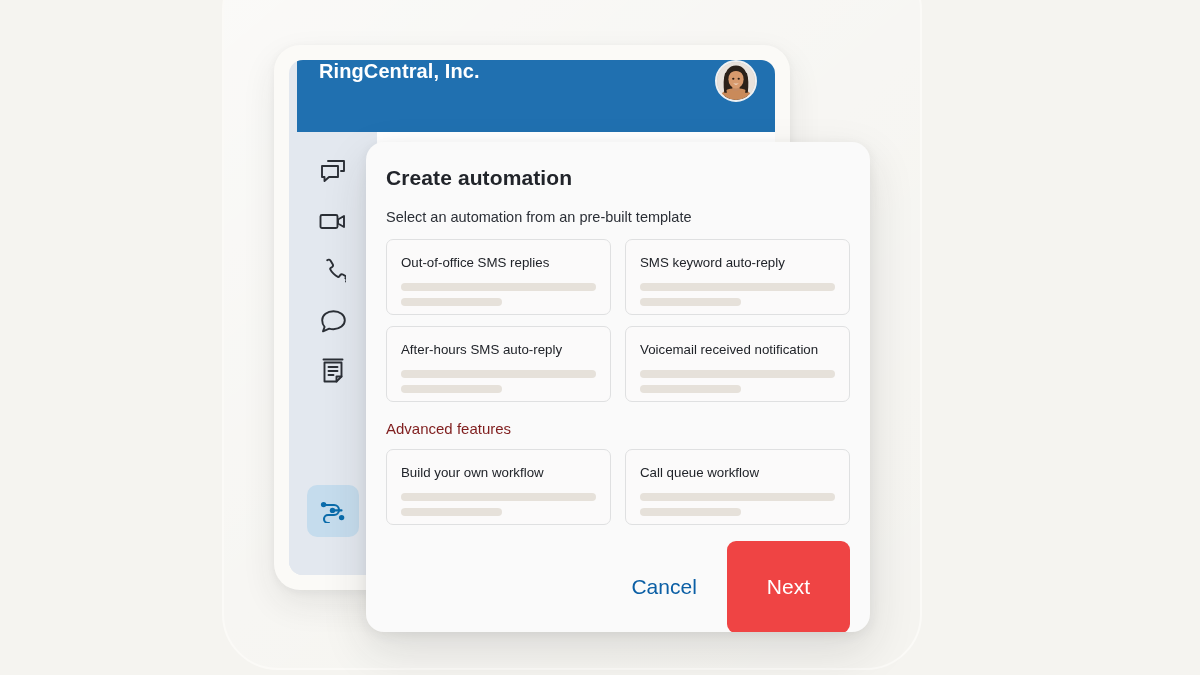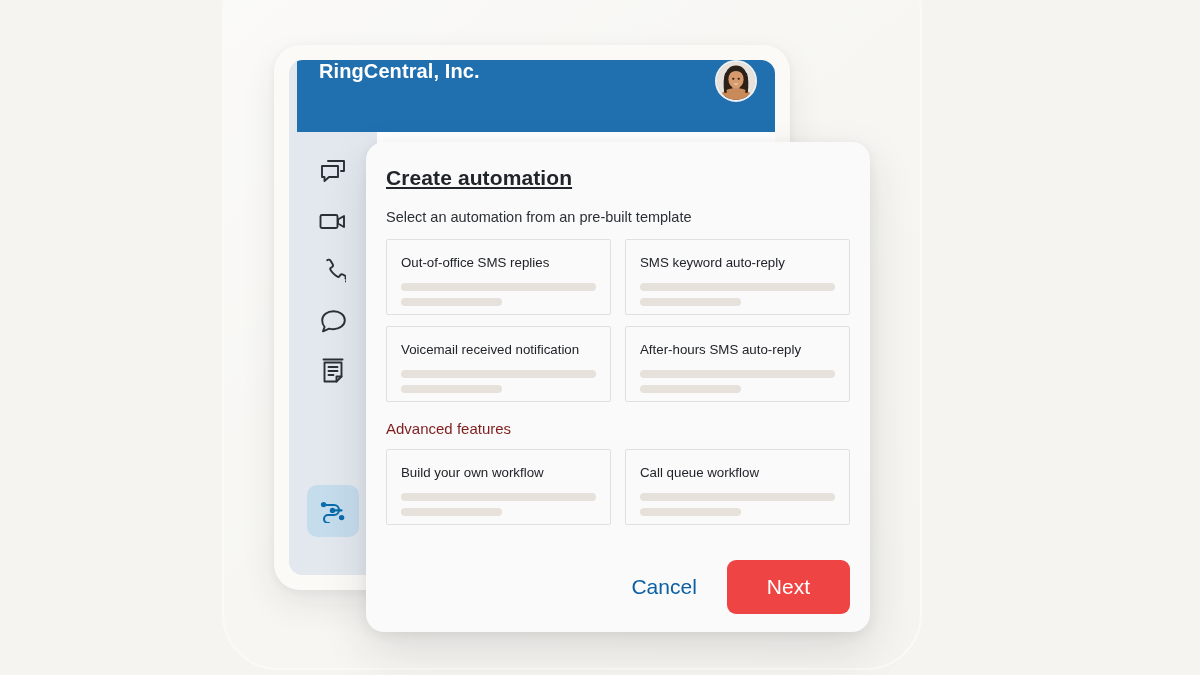--- a/index.html
+++ b/index.html
@@ -147,21 +147,20 @@
     flex: 1 1 auto;
     padding: 24px 20px 0 20px;
   }
 
   .modal-title {
     font-size: 21px;
     font-weight: 600;
     color: #21242a;
     letter-spacing: 0.1px;
     margin-bottom: 19px;
-    text-decoration: underline;
   }
 
   .modal-subtitle {
     font-size: 14.5px;
     color: #2b2f36;
     margin-bottom: 14px;
   }
 
   .section-title {
     font-size: 15px;
@@ -171,21 +170,21 @@
 
   .card-grid {
     display: grid;
     grid-template-columns: 1fr 1fr;
     gap: 11px 14px;
   }
 
   .tpl-card {
     background: #fbfafa;
     border: 1px solid #dfe0e1;
-    border-radius: 2px;
+    border-radius: 7px;
     padding: 15px 14px 14px 14px;
     height: 76px;
   }
 
   .tpl-title {
     font-size: 13.3px;
     color: #21242a;
     margin-bottom: 13px;
     white-space: nowrap;
   }
@@ -202,21 +201,20 @@
   .modal-divider {
     height: 1px;
     background: #e2e3e4;
     margin: 16px 20px 0 20px;
   }
 
   .modal-footer {
     flex: none;
     height: 92px;
     display: flex;
-    align-items: center;
     justify-content: flex-end;
     gap: 8px;
     padding: 0 20px;
   }
 
   .btn-cancel {
     background: none;
     border: none;
     color: #0b5fa5;
     font-family: inherit;
@@ -372,27 +370,27 @@
           <div class="skel short"></div>
         </div>
 
         <div class="tpl-card">
           <div class="tpl-title">SMS keyword auto-reply</div>
           <div class="skel long"></div>
           <div class="skel short"></div>
         </div>
 
         <div class="tpl-card">
+          <div class="tpl-title">After-hours SMS auto-reply</div>
+          <div class="skel long"></div>
+          <div class="skel short"></div>
+        </div>
+
+        <div class="tpl-card">
           <div class="tpl-title">Voicemail received notification</div>
-          <div class="skel long"></div>
-          <div class="skel short"></div>
-        </div>
-
-        <div class="tpl-card">
-          <div class="tpl-title">After-hours SMS auto-reply</div>
           <div class="skel long"></div>
           <div class="skel short"></div>
         </div>
 
       </div>
 
       <div class="section-title">Advanced features</div>
 
       <div class="card-grid">
 

